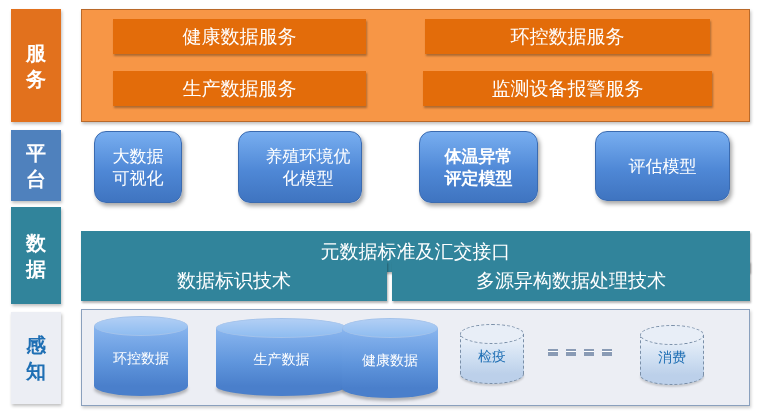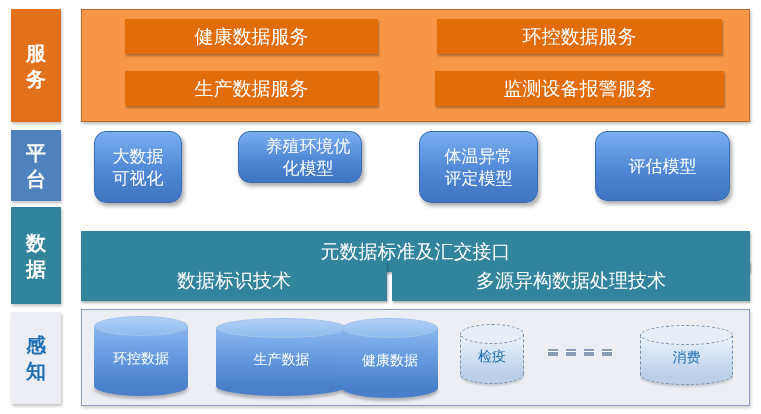--- a/index.html
+++ b/index.html
@@ -10,21 +10,21 @@
   .layer-label { display: flex; flex-direction: column; align-items: center; justify-content: center;
                  font-weight: bold; font-size: 20px; line-height: 26px; box-shadow: 1px 2px 3px rgba(0,0,0,0.25); }
   .lbl-service { left: 11px; top: 9px; width: 50px; height: 113px; background: #e2711d; color: #fff; }
   .lbl-platform { left: 11px; top: 130px; width: 50px; height: 71px; background: #4f81bd; color: #fff; }
   .lbl-data { left: 11px; top: 207px; width: 50px; height: 97px; background: #31849b; color: #fff; }
   .lbl-sense { left: 11px; top: 312px; width: 50px; height: 92px; background: #eceef4; color: #1f6fb4; }
 
   .service-panel { left: 81px; top: 9px; width: 669px; height: 113px; background: #f79646;
                    border: 1px solid #b9692a; box-shadow: 1px 2px 3px rgba(0,0,0,0.25); }
   .svc-btn { background: #e36c0a; color: #fff; font-size: 19px; display: flex; align-items: center; justify-content: center;
-             box-shadow: 1px 2px 2px rgba(0,0,0,0.3); margin-left: 12px; }
+             box-shadow: 1px 2px 2px rgba(0,0,0,0.3); }
 
   .model { border-radius: 12px; color: #fff; font-size: 17px; line-height: 22px; text-align: center;
            display: flex; align-items: center; justify-content: center; flex-direction: column;
            background: linear-gradient(#78aef0 0%, #4f88d6 55%, #3f74c0 100%);
            border: 1px solid #3b6bb0; box-shadow: 2px 3px 4px rgba(0,0,0,0.35); }
 
   .data-bar { background: #31849b; color: #fff; font-size: 19px; display: flex; align-items: center; justify-content: center;
               box-shadow: 1px 2px 2px rgba(0,0,0,0.3); }
 
   .sense-panel { left: 81px; top: 309px; width: 669px; height: 97px; background: #eceef4;
@@ -71,25 +71,25 @@
 <div class="abs service-panel"></div>
 <div class="abs svc-btn" style="left:113px;top:19px;width:253px;height:35px;">健康数据服务</div>
 <div class="abs svc-btn" style="left:425px;top:19px;width:285px;height:35px;">环控数据服务</div>
 <div class="abs svc-btn" style="left:113px;top:71px;width:253px;height:35px;">生产数据服务</div>
 <div class="abs svc-btn" style="left:423px;top:71px;width:289px;height:35px;">监测设备报警服务</div>
 
 <div class="abs model" style="left:94px;top:131px;width:88px;height:72px;">
   <span>大数据</span>
   <span>可视化</span>
 </div>
-<div class="abs model" style="left:238px;top:131px;width:124px;height:52px;padding-left:16px;">
+<div class="abs model" style="left:238px;top:131px;width:124px;height:72px;padding-left:16px;">
   <span>养殖环境优</span>
   <span>化模型</span>
 </div>
-<div class="abs model" style="left:419px;top:131px;width:119px;height:72px;">
+<div class="abs model" style="left:419px;top:131px;width:119px;height:72px;font-weight:bold;">
   <span>体温异常</span>
   <span>评定模型</span>
 </div>
 <div class="abs model" style="left:595px;top:131px;width:135px;height:70px;">
   <span>评估模型</span>
 </div>
 
 <div class="abs data-bar" style="left:81px;top:200px;width:669px;height:41px;margin-top:31px;">元数据标准及汇交接口</div>
 <div class="abs data-bar" style="left:81px;top:261px;width:306px;height:40px;">数据标识技术</div>
 <div class="abs data-bar" style="left:392px;top:261px;width:358px;height:40px;">多源异构数据处理技术</div>
@@ -123,19 +123,19 @@
     <div class="body" style="top:10px;bottom:10px;"></div>
     <div class="top"></div>
   <div class="txt">检疫</div>
 </div>
 <div class="abs ellipsis">
   <span></span>
     <span></span>
     <span></span>
     <span></span>
 </div>
-<div class="cyl light" style="left:640px;top:325px;width:64px;height:60px;padding-left:29px;">
+<div class="cyl light" style="left:640px;top:325px;width:64px;height:60px;">
   <div class="body"></div>
     <div class="bottom"></div>
     <div class="body" style="top:10px;bottom:10px;"></div>
     <div class="top"></div>
   <div class="txt">消费</div>
 </div>
 
 </body></html>

